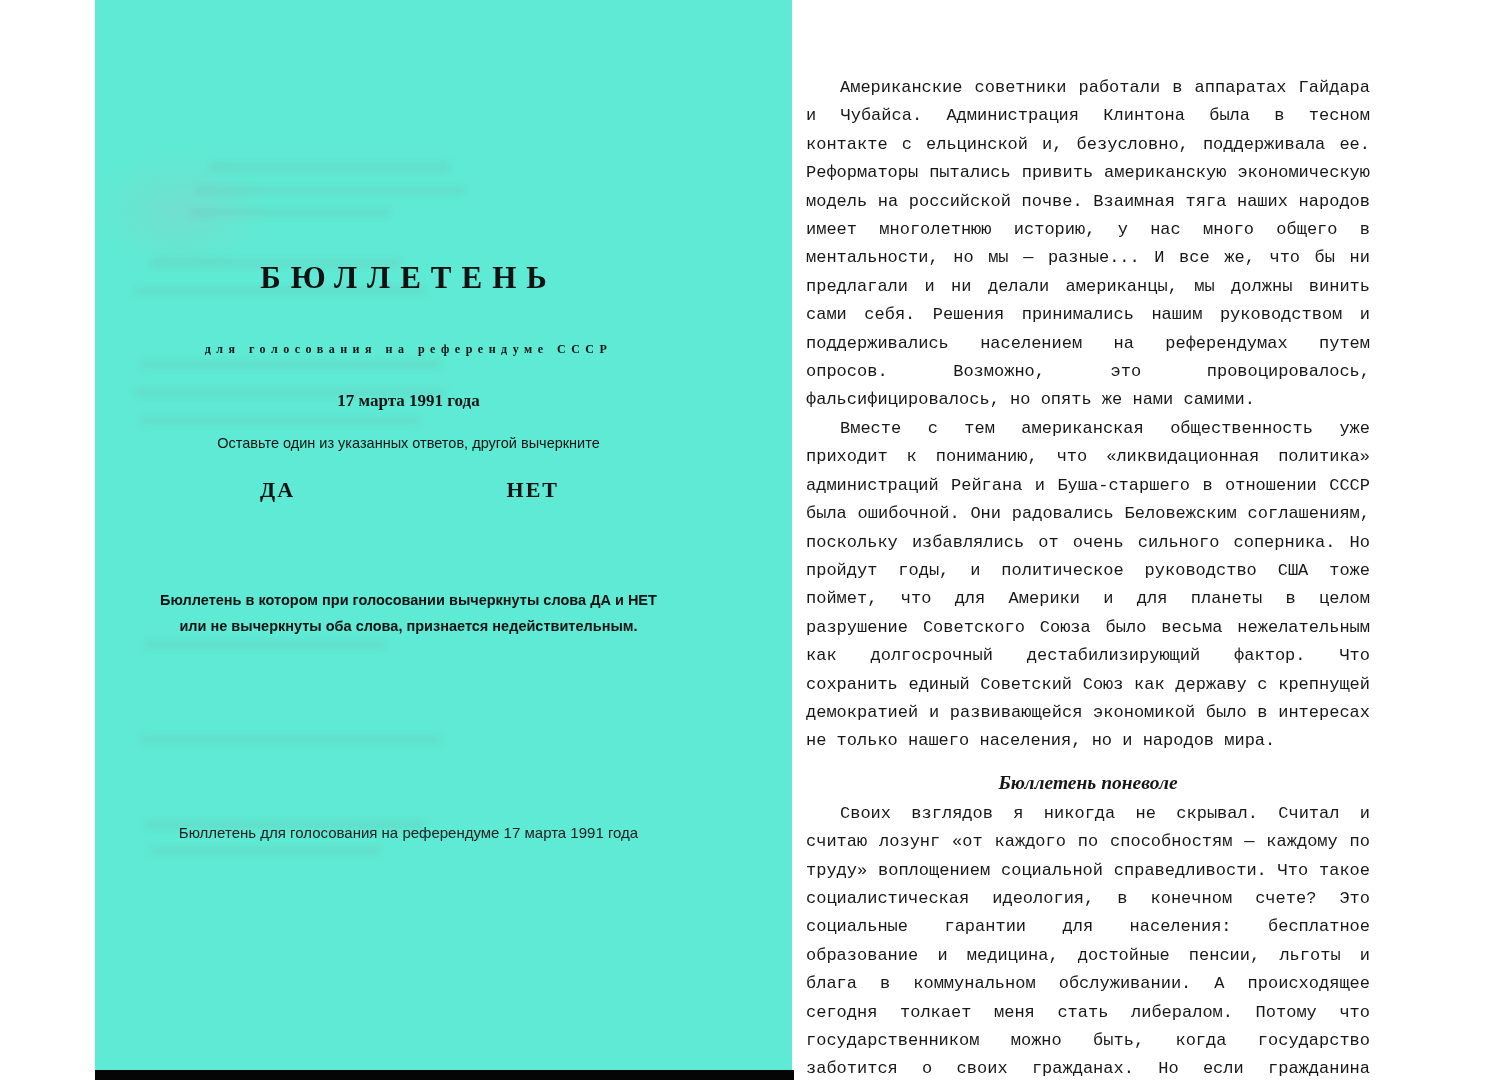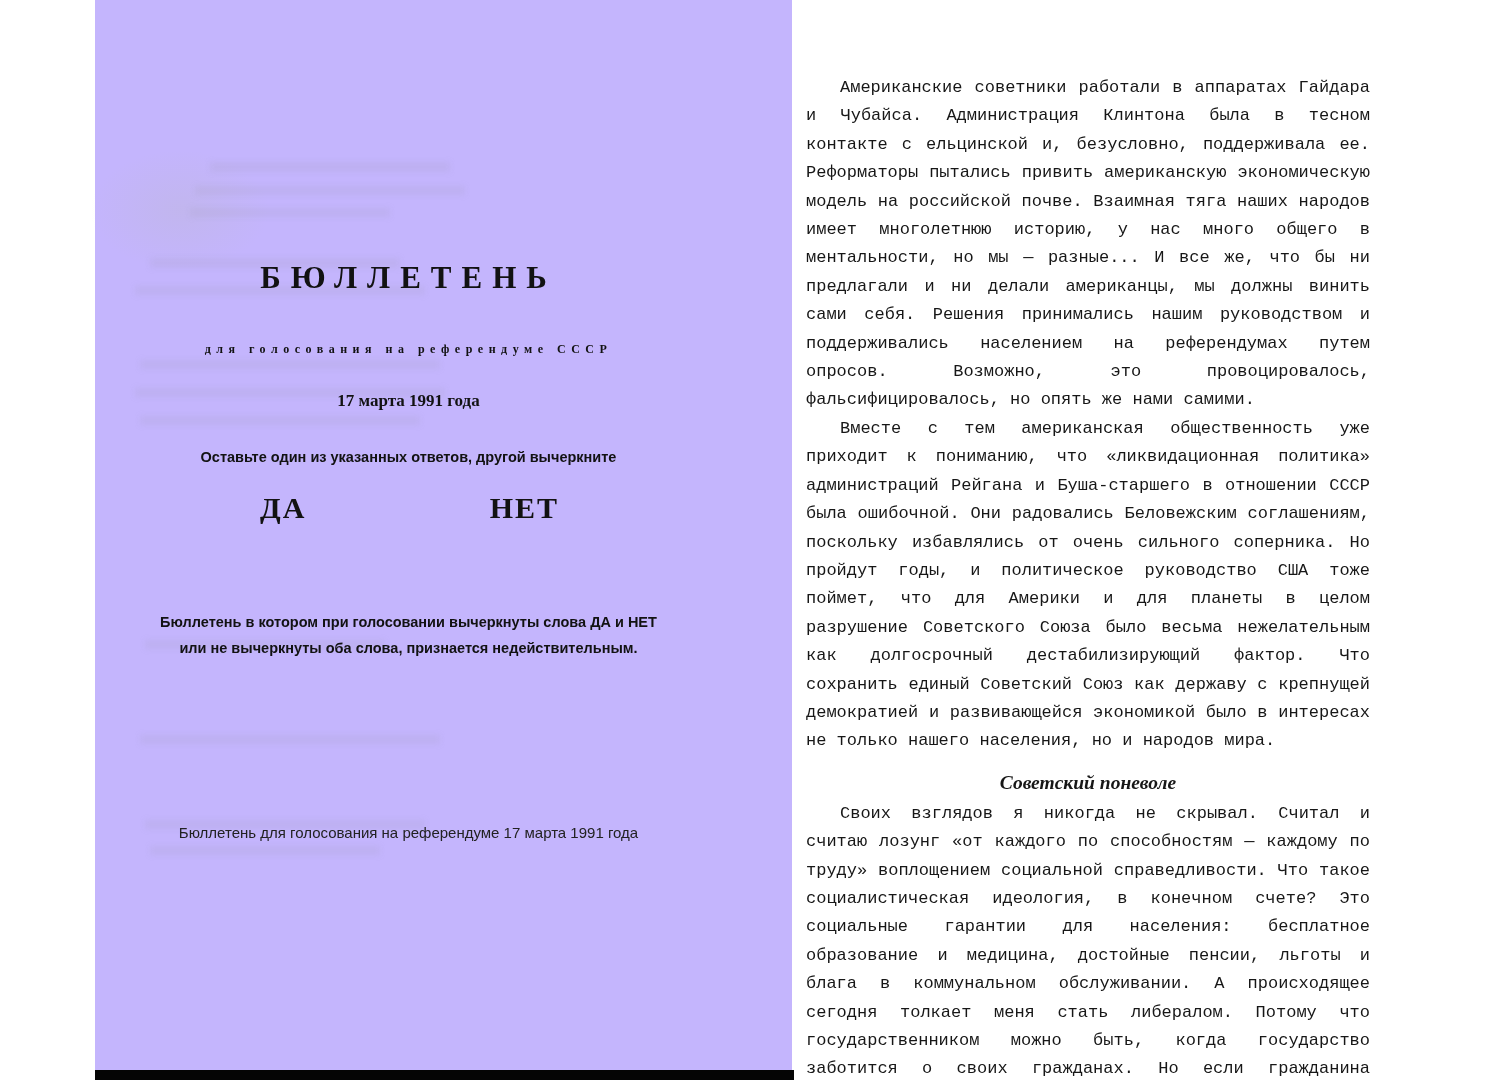--- a/index.html
+++ b/index.html
@@ -16,21 +16,21 @@
     color: #1c1c1c;
   }
 
   
   .left-page {
     position: absolute;
     left: 95px;
     top: 0;
     width: 697px;
     height: 1080px;
-    background: #c4b5fd;
+    background: #5eead4;
   }
 
   
   .ghost-circle {
     position: absolute;
     left: -5px;
     top: 150px;
     width: 180px;
     height: 120px;
     border-radius: 50%;
@@ -87,33 +87,33 @@
   }
   .ballot-question {
     margin-top: 26px;
     font-family: "Liberation Sans", sans-serif;
     font-weight: bold;
     font-size: 15.5px;
     line-height: 23px;
     text-align: justify;
   }
   .ballot-instruction {
-    margin-top: 38px;
-    font-family: "Liberation Sans", sans-serif;
-    font-weight: bold;
+    margin-top: 24px;
+    font-family: "Liberation Sans", sans-serif;
+    font-weight: normal;
     font-size: 14.5px;
   }
   .ballot-answers {
     margin-top: 26px;
     display: flex;
     justify-content: space-between;
     padding: 0 98px 0 100px;
     font-family: "Liberation Serif", serif;
     font-weight: bold;
-    font-size: 30px;
+    font-size: 22px;
     letter-spacing: 2px;
   }
   .ballot-note {
     margin-top: 84px;
     font-family: "Liberation Sans", sans-serif;
     font-weight: bold;
     font-size: 14.5px;
     line-height: 26px;
     text-align: center;
   }
@@ -198,18 +198,18 @@
     </div>
     <div class="ballot-note">Бюллетень в котором при голосовании вычеркнуты слова ДА и НЕТ или не вычеркнуты оба слова, признается недействительным.</div>
   </div>
 
   <div class="ballot-caption">Бюллетень для голосования на референдуме 17 марта 1991 года</div>
 </div>
 
 <div class="right-page">
   <p>Американские советники работали в аппаратах Гайдара и Чубайса. Администрация Клинтона была в тесном контакте с ельцинской и, безусловно, поддерживала ее. Реформаторы пытались привить американскую экономическую модель на российской почве. Взаимная тяга наших народов имеет многолетнюю историю, у нас много общего в ментальности, но мы — разные... И все же, что бы ни предлагали и ни делали американцы, мы должны винить сами себя. Решения принимались нашим руководством и поддерживались населением на референдумах путем опросов. Возможно, это провоцировалось, фальсифицировалось, но опять же нами самими.</p>
   <p>Вместе с тем американская общественность уже приходит к пониманию, что «ликвидационная политика» администраций Рейгана и Буша-старшего в отношении СССР была ошибочной. Они радовались Беловежским соглашениям, поскольку избавлялись от очень сильного соперника. Но пройдут годы, и политическое руководство США тоже поймет, что для Америки и для планеты в целом разрушение Советского Союза было весьма нежелательным как долгосрочный дестабилизирующий фактор. Что сохранить единый Советский Союз как державу с крепнущей демократией и развивающейся экономикой было в интересах не только нашего населения, но и народов мира.</p>
-  <div class="section-heading">Советский поневоле</div>
+  <div class="section-heading">Бюллетень поневоле</div>
   <p>Своих взглядов я никогда не скрывал. Считал и считаю лозунг «от каждого по способностям — каждому по труду» воплощением социальной справедливости. Что такое социалистическая идеология, в конечном счете? Это социальные гарантии для населения: бесплатное образование и медицина, достойные пенсии, льготы и блага в коммунальном обслуживании. А происходящее сегодня толкает меня стать либералом. Потому что государственником можно быть, когда государство заботится о своих гражданах. Но если гражданина заставляют платить за образование и медицинское обслуживание, пенсию накапливать из собственных средств, жилье и</p>
   <div class="page-number">15</div>
 </div>
 
 <div class="scan-edge-bottom"></div>
 
 </body></html>

